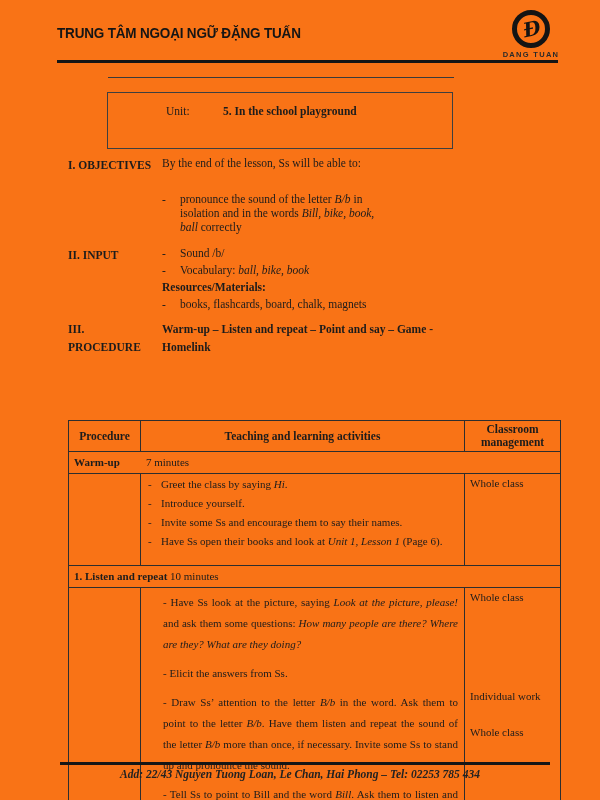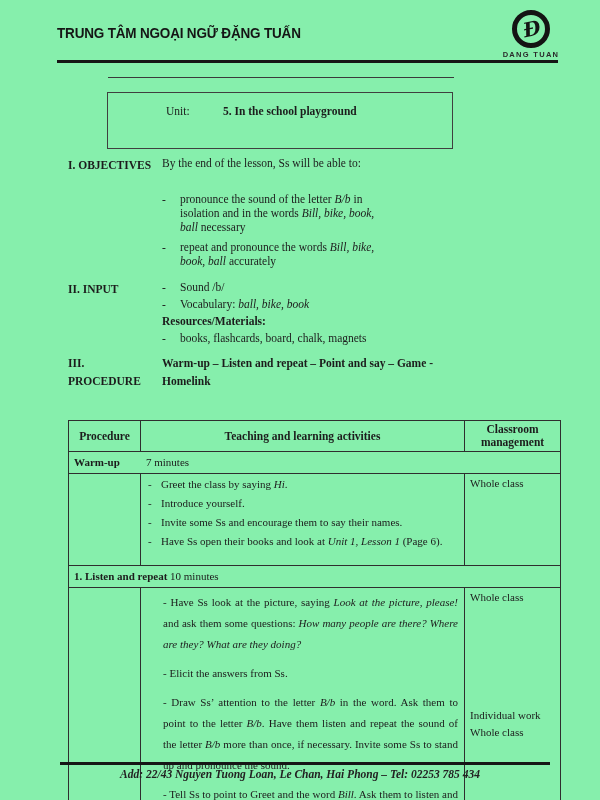--- a/index.html
+++ b/index.html
@@ -1,19 +1,19 @@
 <!DOCTYPE html>
 <html><head>
 <meta charset="utf-8">
 <style>
   * { margin:0; padding:0; box-sizing:border-box; }
   html,body { background:#e8e8e8; }
   .page {
     position:relative; width:600px; height:800px; margin:0 auto;
-    background:#86efac; color:#1c1c1c; overflow:hidden;
+    background:#f97316; color:#1c1c1c; overflow:hidden;
     font-family:"Liberation Serif", serif; font-size:11.5px;
   }
   
   .brand-title {
     position:absolute; left:57px; top:24px;
     font-family:"Liberation Sans", sans-serif; font-weight:bold; font-size:15px;
     letter-spacing:-0.2px; transform:scaleX(0.9); transform-origin:left center;
     color:#151515; white-space:nowrap;
   }
   .logo { position:absolute; left:502px; top:9px; width:58px; text-align:center; }
@@ -104,22 +104,21 @@
     </div>
   </div>
 
   <div class="sections">
 
     <div class="sec">
       <div class="sec-label">I. OBJECTIVES</div>
       <div class="sec-body">
         <p class="obj-intro">By the end of the lesson, Ss will be able to:</p>
         <div class="obj-wrap">
-          <div class="hang"><span class="dash">-</span><span><span>pronounce the sound of the letter </span><span class="it">B/b</span><span> in isolation and in the words </span><span class="it">Bill, bike, book, ball</span><span> necessary</span></span></div>
-          <div class="hang"><span class="dash">-</span><span><span>repeat and pronounce the words </span><span class="it">Bill, bike, book, ball</span><span> accurately</span></span></div>
+          <div class="hang"><span class="dash">-</span><span><span>pronounce the sound of the letter </span><span class="it">B/b</span><span> in isolation and in the words </span><span class="it">Bill, bike, book, ball</span><span> correctly</span></span></div>
         </div>
       </div>
     </div>
 
     <div class="sec">
       <div class="sec-label">II. INPUT</div>
       <div class="sec-body">
         <div class="hang" style="margin-bottom:3px"><span class="dash">-</span><span><span>Sound /b/</span></span></div>
         <div class="hang" style="margin-bottom:3px"><span class="dash">-</span><span><span>Vocabulary: </span><span class="it">ball, bike, book</span></span></div>
         <p class="lbl-bold">Resources/Materials:</p>
@@ -166,25 +165,25 @@
         <span class="mg-title">1. Listen and repeat</span>&nbsp;<span>10 minutes</span>
       </td>
     </tr>
 
     <tr class="row-b">
       <td class="c1"></td>
       <td class="c2 paras">
         <p><span>- Have Ss look at the picture, saying </span><span class="it">Look at the picture, please!</span><span> and ask them some questions: </span><span class="it">How many people are there? Where are they? What are they doing?</span></p>
         <p><span>- Elicit the answers from Ss.</span></p>
         <p><span>- Draw Ss’ attention to the letter </span><span class="it">B/b</span><span> in the word. Ask them to point to the letter </span><span class="it">B/b</span><span>. Have them listen and repeat the sound of the letter </span><span class="it">B/b</span><span> more than once, if necessary. Invite some Ss to stand up and pronounce the sound.</span></p>
-        <p><span>- Tell Ss to point to Greet and the word </span><span class="it">Bill</span><span>. Ask them to listen and repeat the word.</span></p>
+        <p><span>- Tell Ss to point to Bill and the word </span><span class="it">Bill</span><span>. Ask them to listen and repeat the word.</span></p>
       </td>
       <td class="c3 mgmt mgmt-rel">
         <span class="mgmt-tag" style="top:3px">Whole class</span>
-        <span class="mgmt-tag" style="top:121px">Individual work</span>
+        <span class="mgmt-tag" style="top:102px">Individual work</span>
         <span class="mgmt-tag" style="top:138px">Whole class</span>
       </td>
     </tr>
   </tbody>
     </table>
 
   <div class="footer-rule"></div>
   <div class="footer-text">Add: 22/43 Nguyen Tuong Loan, Le Chan, Hai Phong – Tel: 02253 785 434</div>
 
 </div>

